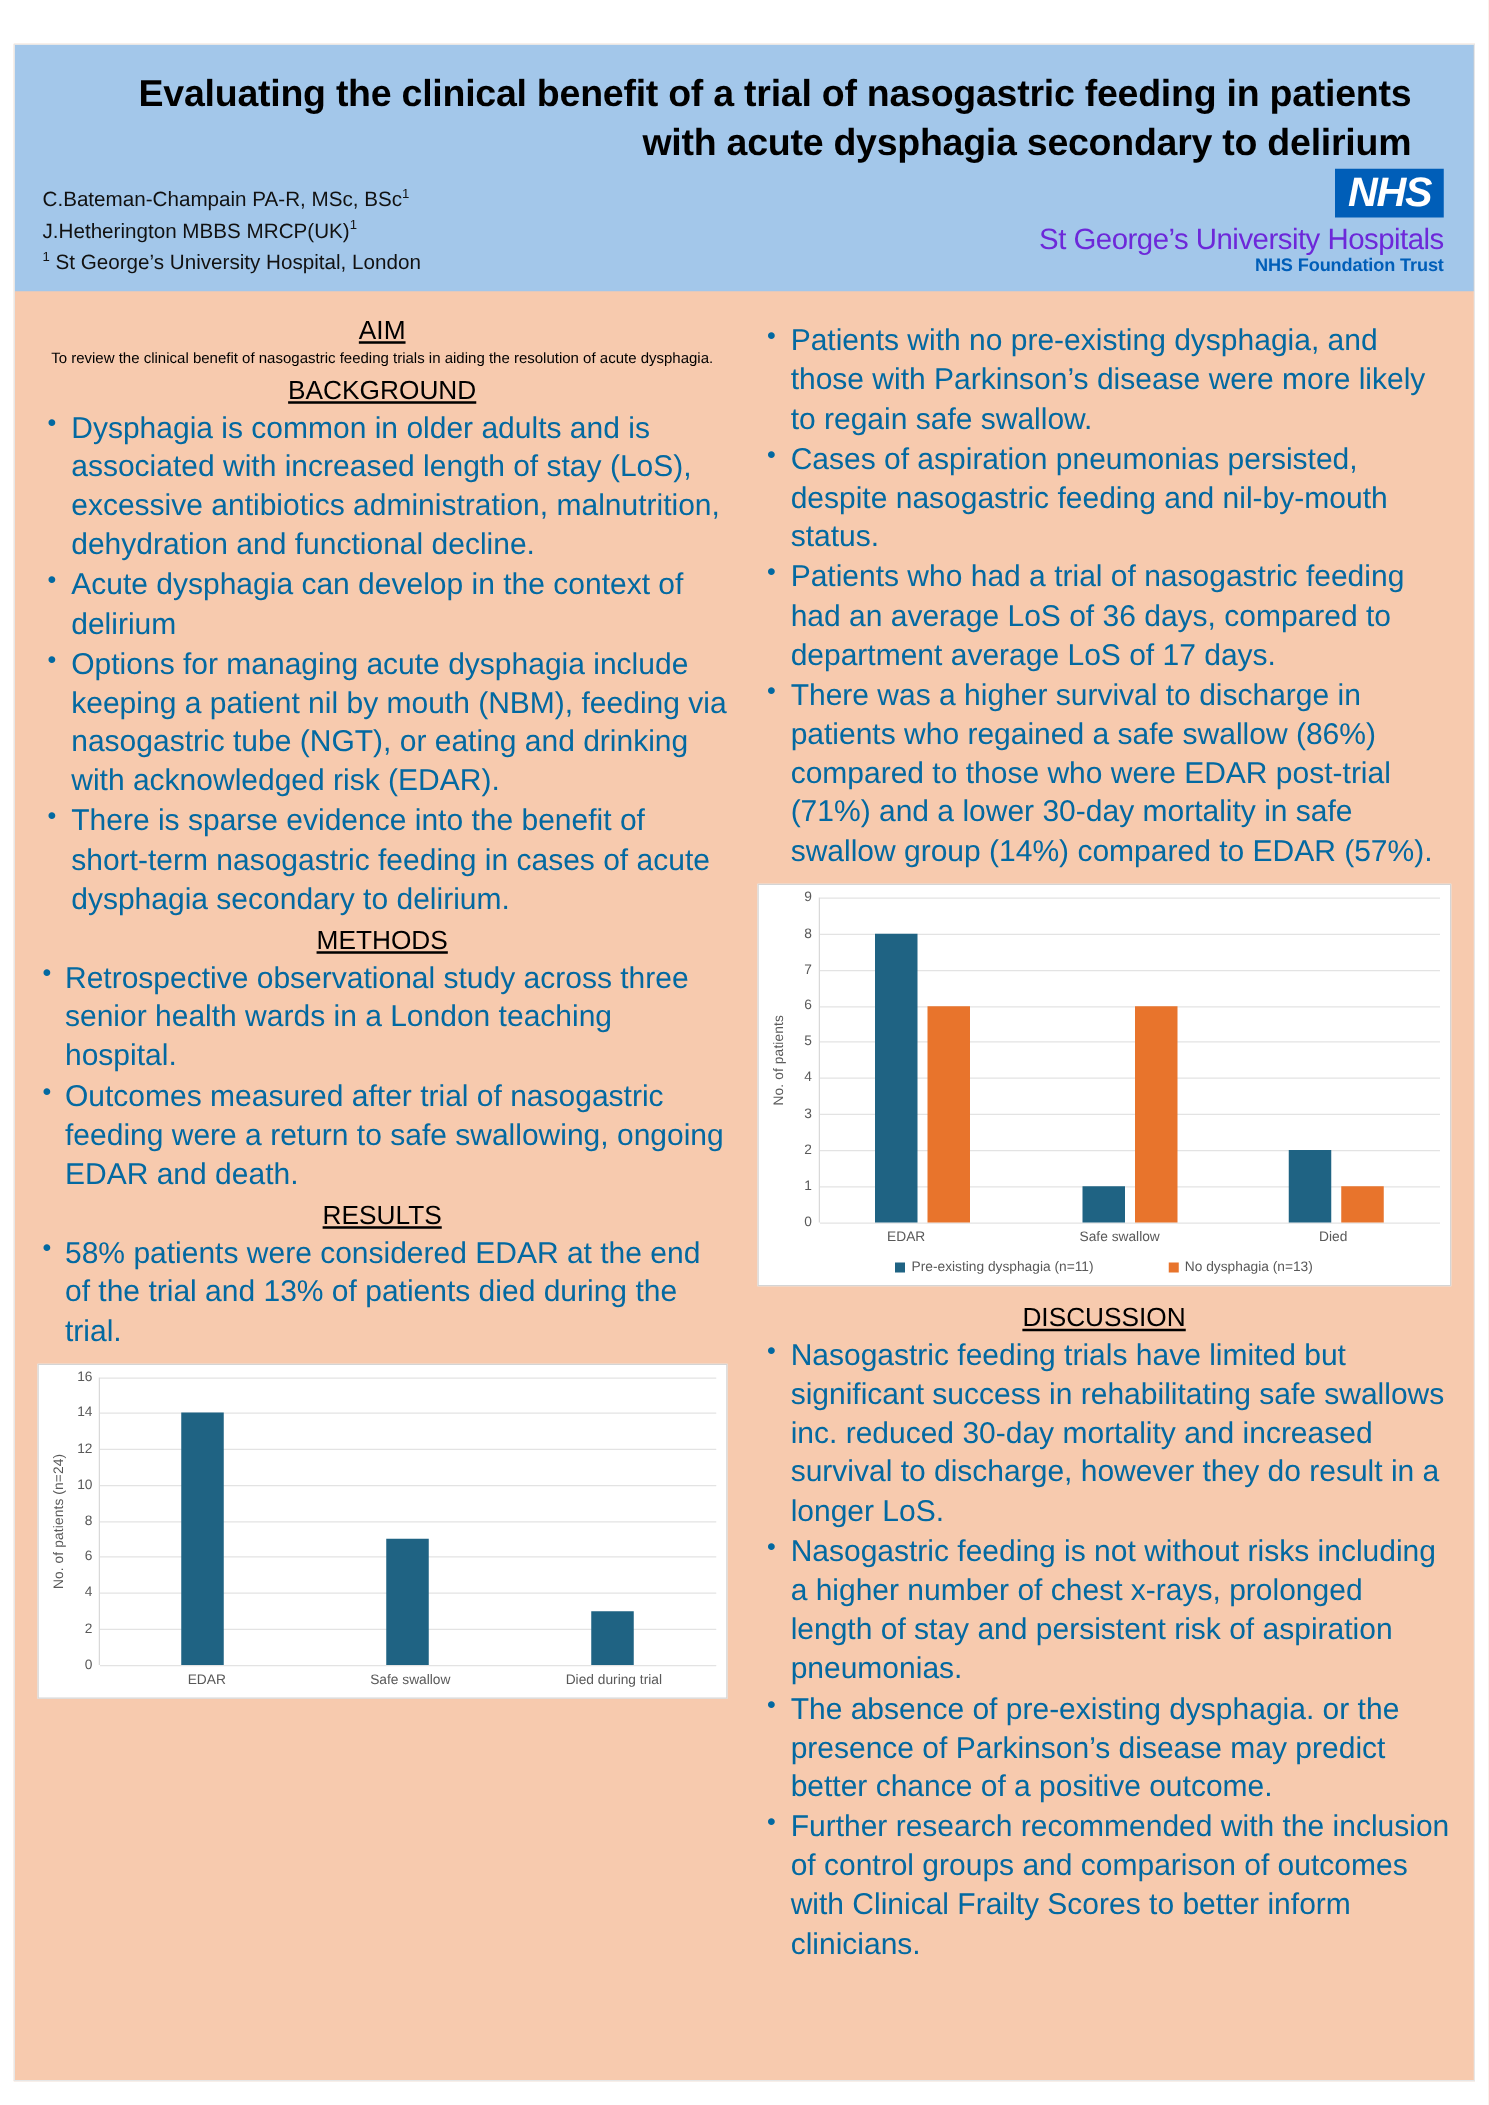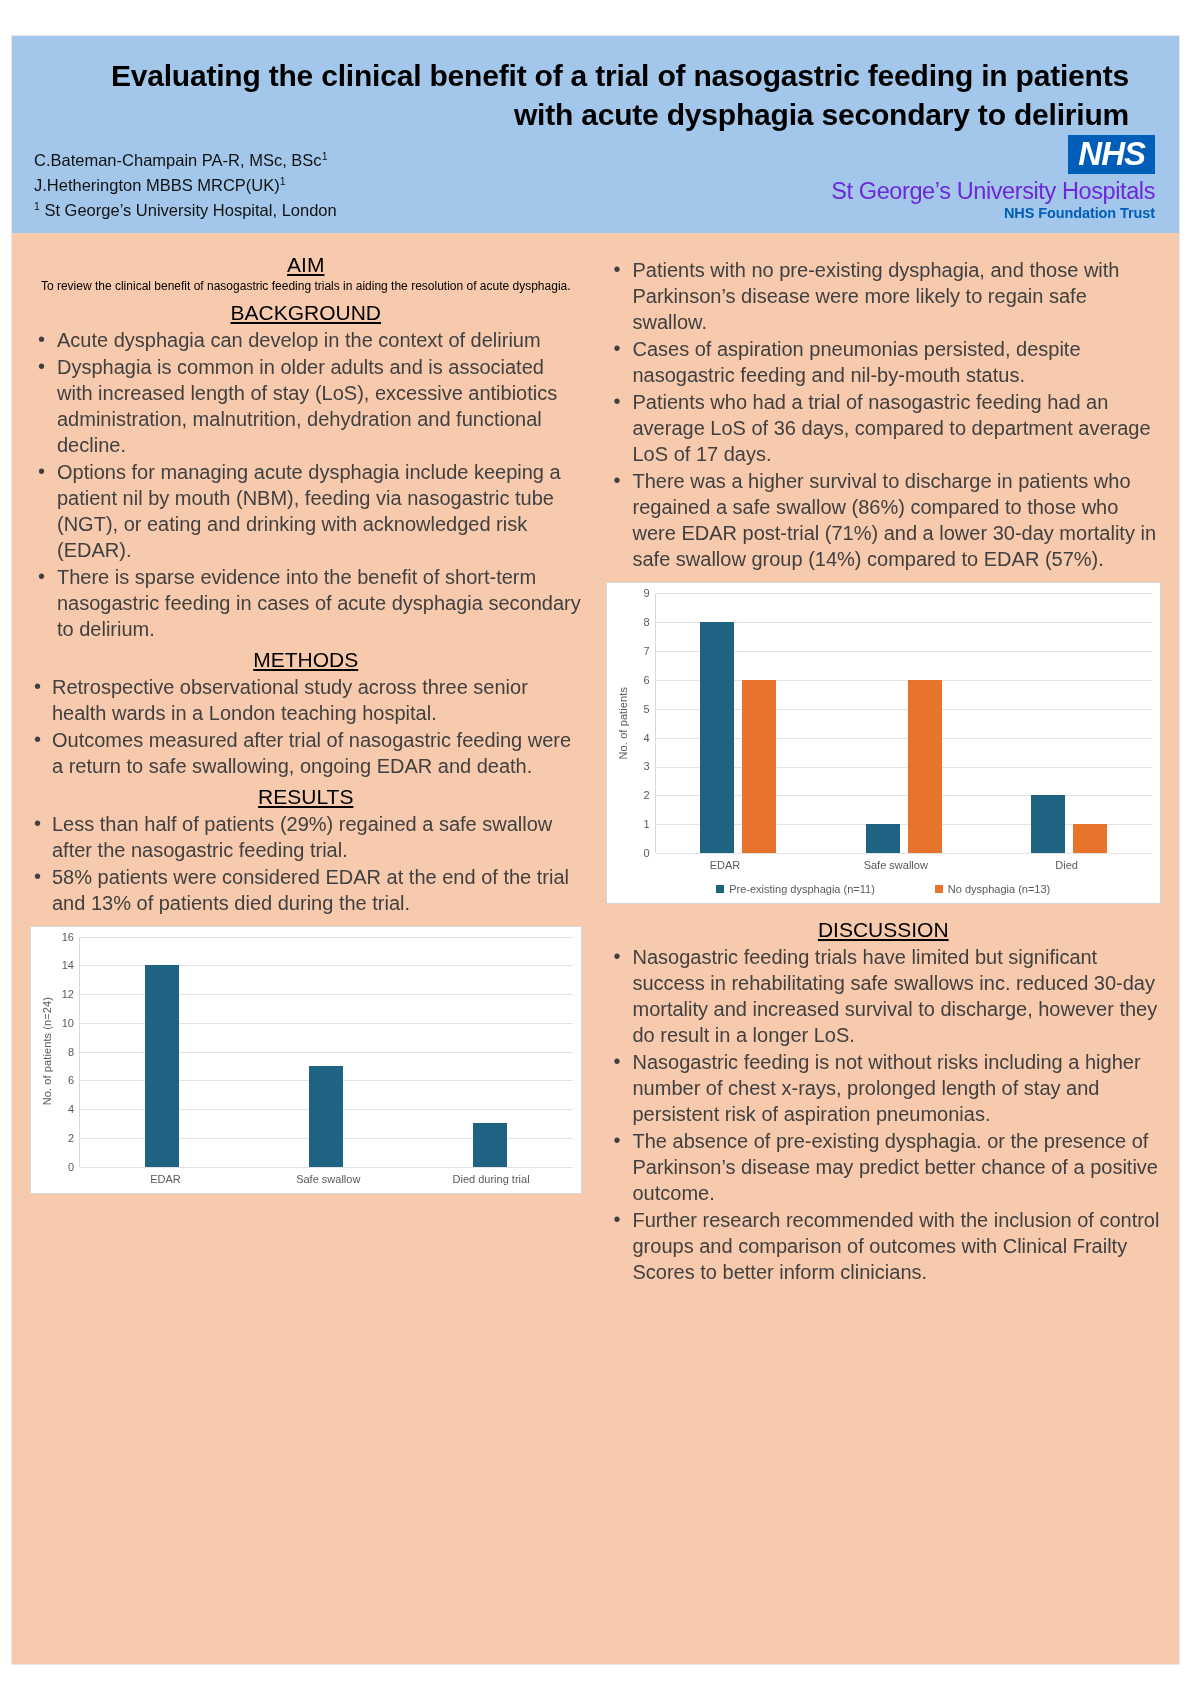--- a/index.html
+++ b/index.html
@@ -103,25 +103,25 @@
     margin: 2px 6px 0 6px;
     color: #000;
   }
   ul.bullets {
     list-style: none;
     margin: 2px 0 0 0;
     padding: 0;
   }
   ul.bullets li {
     position: relative;
-    font-size: 20px;
+    font-size: 24px;
     line-height: 1.30;
     padding-left: 27px;
     margin-bottom: 1px;
-    color: #404040;
+    color: #0369a1;
   }
   ul.bullets li::before {
     content: "\2022";
     position: absolute;
     left: 8px;
     top: -1px;
     font-size: 20px;
   }
   ul.bullets.tight li { padding-left: 22px; }
   ul.bullets.tight li::before { left: 4px; }
@@ -241,35 +241,34 @@
 
   <div class="body-area">
 
     <div class="col col-left">
 
       <h2 class="section-head">AIM</h2>
       <div class="lead-text">To review the clinical benefit of nasogastric feeding trials in aiding the resolution of acute dysphagia.</div>
 
       <h2 class="section-head">BACKGROUND</h2>
       <ul class="bullets">
+        <li>Dysphagia is common in older adults and is associated with increased length of stay (LoS), excessive antibiotics administration, malnutrition, dehydration and functional decline.</li>
         <li>Acute dysphagia can develop in the context of delirium</li>
-        <li>Dysphagia is common in older adults and is associated with increased length of stay (LoS), excessive antibiotics administration, malnutrition, dehydration and functional decline.</li>
         <li>Options for managing acute dysphagia include keeping a patient nil by mouth (NBM), feeding via nasogastric tube (NGT), or eating and drinking with acknowledged risk (EDAR).</li>
         <li>There is sparse evidence into the benefit of short-term nasogastric feeding in cases of acute dysphagia secondary to delirium.</li>
       </ul>
 
       <h2 class="section-head">METHODS</h2>
       <ul class="bullets tight">
         <li>Retrospective observational study across three senior health wards in a London teaching hospital.</li>
         <li>Outcomes measured after trial of nasogastric feeding were a return to safe swallowing, ongoing EDAR and death.</li>
       </ul>
 
       <h2 class="section-head">RESULTS</h2>
       <ul class="bullets tight">
-        <li>Less than half of patients (29%) regained a safe swallow after the nasogastric feeding trial.</li>
         <li>58% patients were considered EDAR at the end of the trial and 13% of patients died during the trial.</li>
       </ul>
 
       <div class="chart-card single">
         <div class="chart-inner">
           <div class="y-axis-title">No. of patients (n=24)</div>
           <div class="plot-wrap">
             <div class="y-ticks" style="height:230px;">
               <span>16</span>
               <span>14</span>

